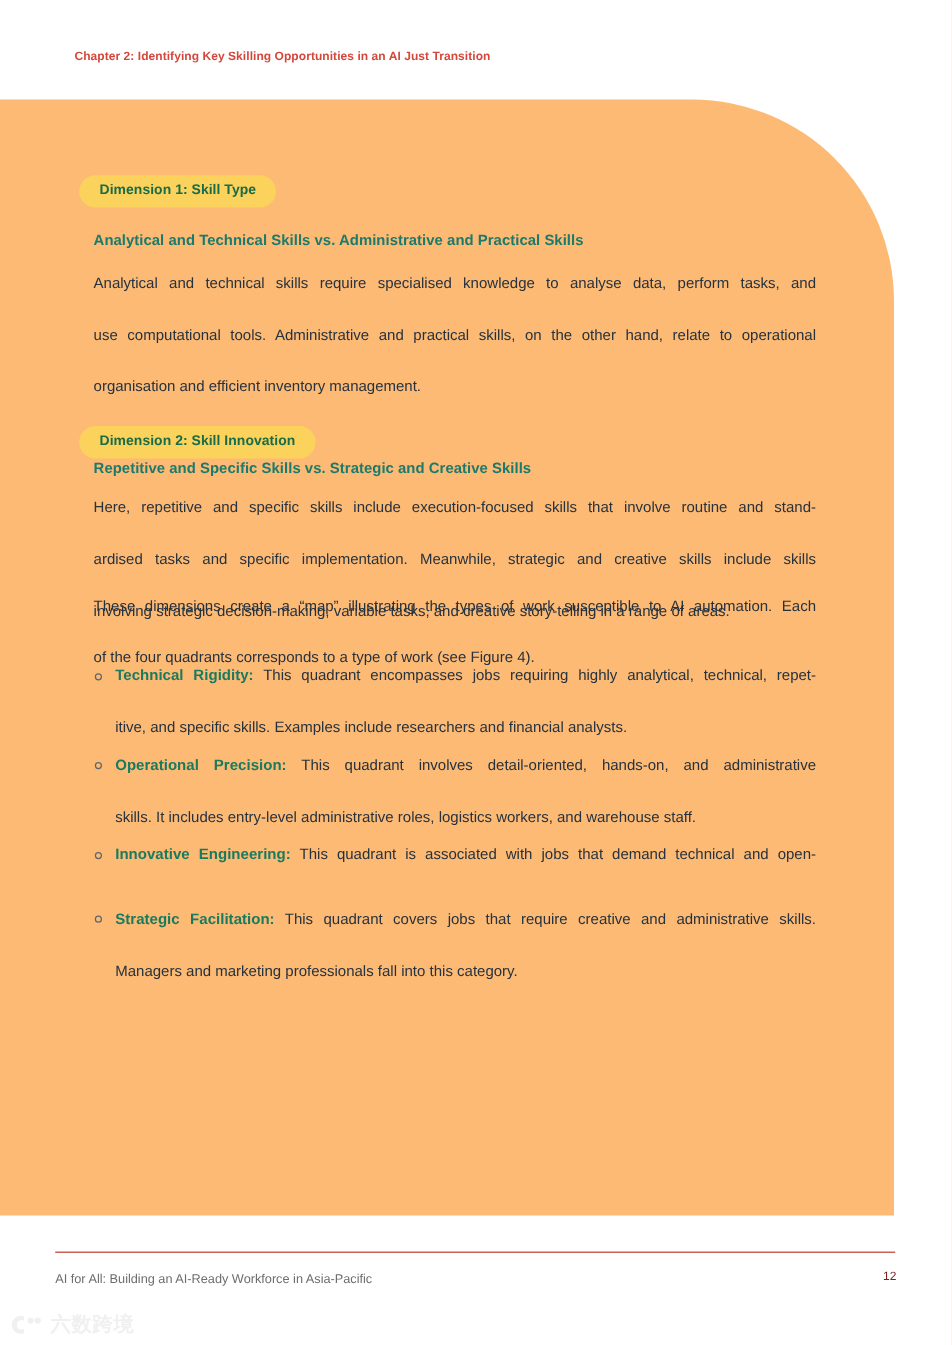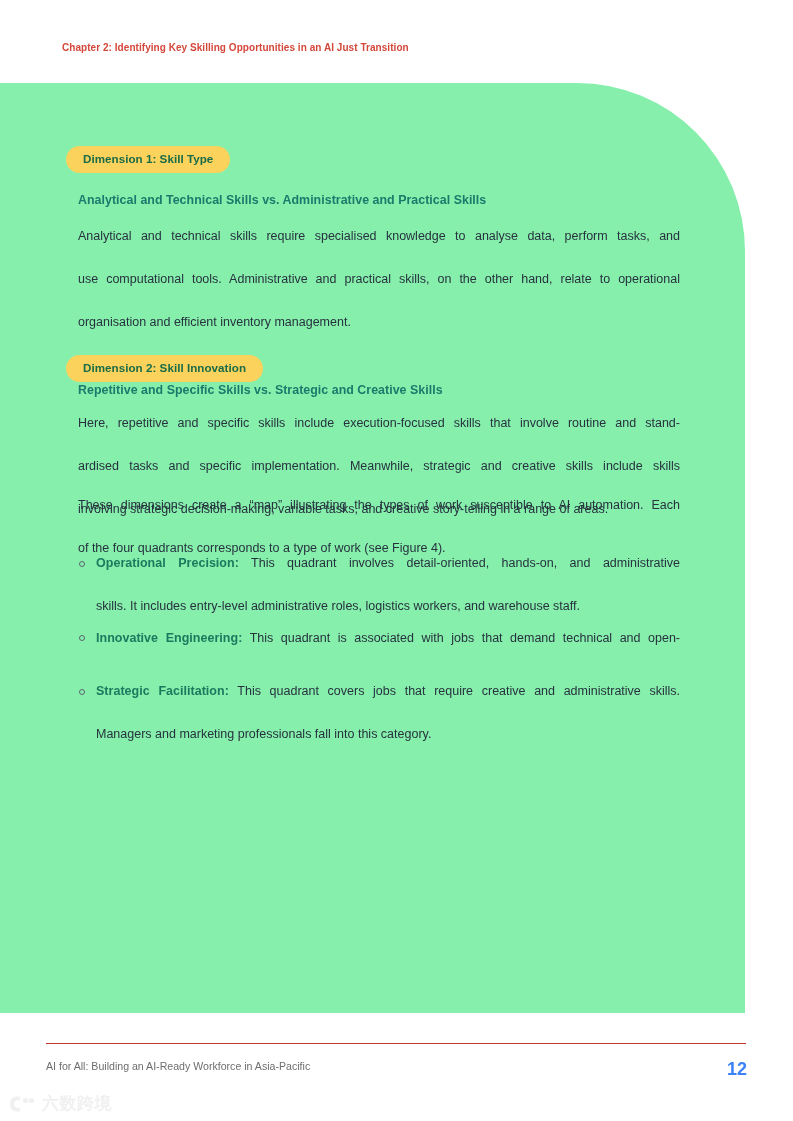--- a/index.html
+++ b/index.html
@@ -29,21 +29,21 @@
     white-space: nowrap;
   }
 
   
   .content-card {
     position: absolute;
     top: 83px;
     left: 0px;
     width: 745px;
     height: 930px;
-    background: #86efac;
+    background: #fdba74;
     border-top-right-radius: 168px;
   }
 
   
   .pill {
     display: inline-block;
     background: #fbd25b;
     color: #1a6b47;
     font-size: 11.6px;
     font-weight: bold;
@@ -143,23 +143,23 @@
     left: 46px;
     top: 1060px;
     font-size: 10.6px;
     color: #6e6e70;
     white-space: nowrap;
   }
   .footer-page {
     position: absolute;
     right: 46px;
     top: 1059px;
-    font-size: 18px;
-    font-weight: bold;
-    color: #3b82f6;
+    font-size: 10px;
+    font-weight: normal;
+    color: #7f1d1d;
   }
 
   
   .watermark {
     position: absolute;
     left: 10px;
     top: 1092px;
     display: flex;
     align-items: center;
     gap: 6px;
@@ -210,20 +210,25 @@
     <span class="ln">involving strategic decision-making, variable tasks, and creative story-telling in a range of areas.</span>
   </div>
 
   <div class="body-text para-3">
     <span class="ln stretch">These dimensions create a “map” illustrating the types of work susceptible to AI automation. Each</span>
     <span class="ln">of the four quadrants corresponds to a type of work (see Figure 4).</span>
   </div>
 
   <div class="bullets">
 
+    <div class="bullet-item">
+      <span class="bullet-marker"></span>
+      <span class="ln stretch"><span class="bullet-lead">Technical Rigidity:</span><span> This quadrant encompasses jobs requiring highly analytical, technical, repet-</span></span>
+      <span class="ln">itive, and specific skills. Examples include researchers and financial analysts.</span>
+    </div>
 
     <div class="bullet-item">
       <span class="bullet-marker"></span>
       <span class="ln stretch"><span class="bullet-lead">Operational Precision:</span><span> This quadrant involves detail-oriented, hands-on, and administrative</span></span>
       <span class="ln">skills. It includes entry-level administrative roles, logistics workers, and warehouse staff.</span>
     </div>
 
     <div class="bullet-item">
       <span class="bullet-marker"></span>
       <span class="ln stretch"><span class="bullet-lead">Innovative Engineering:</span><span> This quadrant is associated with jobs that demand technical and open-</span></span>

